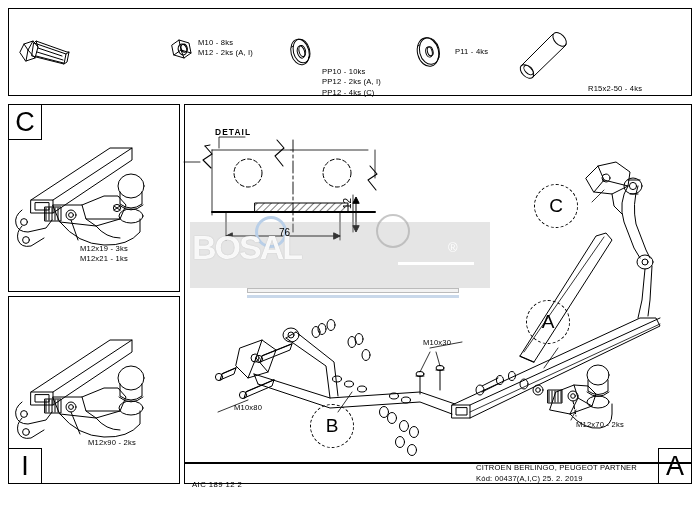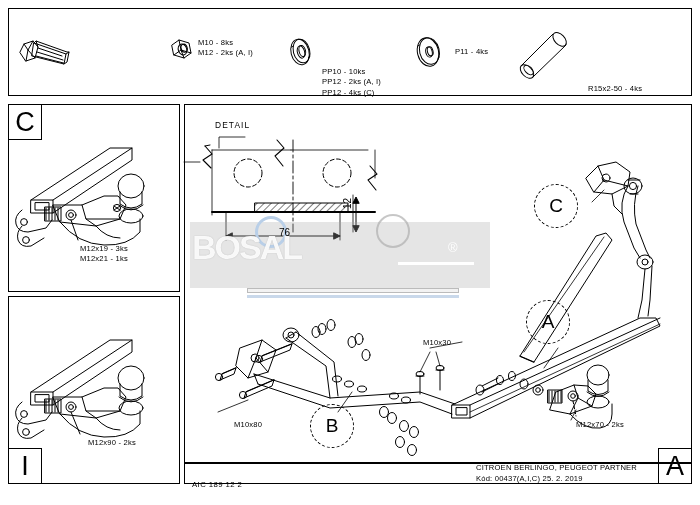--- a/index.html
+++ b/index.html
@@ -362,26 +362,26 @@
   <div class="part-txt" style="left:588px;top:40px;margin-top:44px;">R15x2-50 - 4ks</div>
 
   <div class="tag" id="tag-c">C</div>
   <div class="tag" id="tag-i">I</div>
   <div class="tag" id="tag-a">A</div>
 
   <div class="lbl" style="left:80px;top:244px;">M12x19 - 3ks
 M12x21 - 1ks</div>
   <div class="lbl" style="left:88px;top:438px;">M12x90 - 2ks</div>
 
-  <div class="lbl-detail" style="left:215px;top:120px;">DETAIL</div>
+  <div class="lbl-detail" style="left:215px;top:127px;font-weight:bold;">DETAIL</div>
   <div class="dim" style="left:279px;top:227px;">76</div>
   <div class="dim" style="left:342px;top:209px;transform:rotate(-90deg);transform-origin:0 0;">12</div>
 
   <div class="lbl" style="left:408px;top:338px;margin-left:15px;">M10x30</div>
-  <div class="lbl" style="left:188px;top:420px;padding-left:46px;">M10x80</div>
+  <div class="lbl" style="left:188px;top:403px;padding-left:46px;">M10x80</div>
   <div class="lbl" style="left:576px;top:420px;">M12x70 - 2ks</div>
 
   <div class="callout" style="left:526px;top:300px;">A</div>
   <div class="callout" style="left:310px;top:404px;">B</div>
   <div class="callout" style="left:534px;top:184px;">C</div>
 
   <div id="tb-sep"></div>
   <div id="drawno">AIC 189 12 2</div>
   <div id="titleblock">
     <div class="tb-line" style="left:292px;top:1px;">CITROEN BERLINGO, PEUGEOT PARTNER</div>

